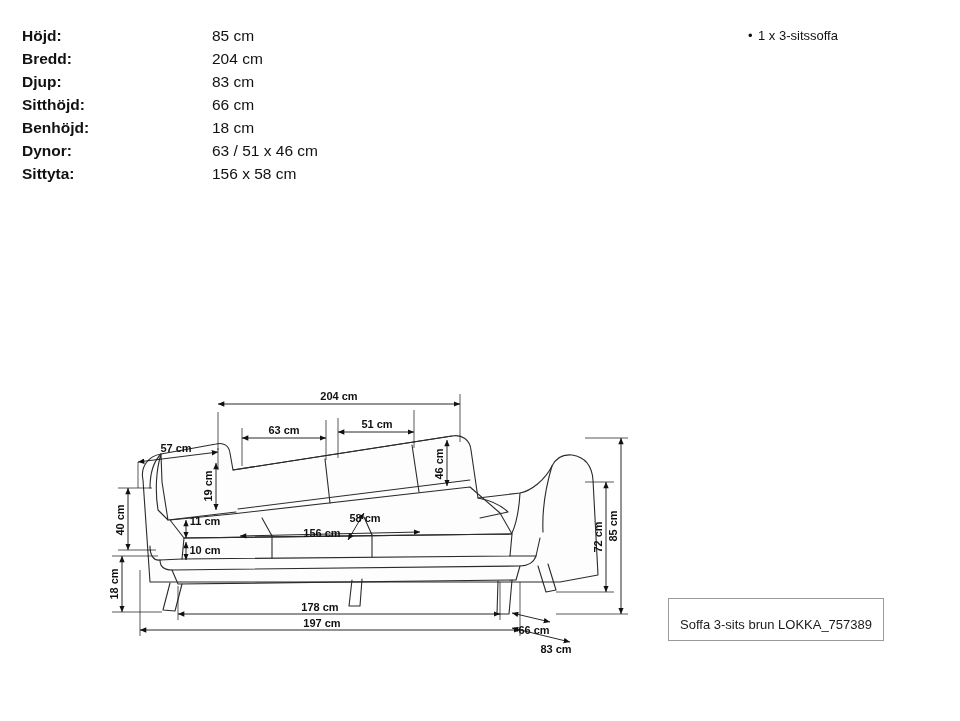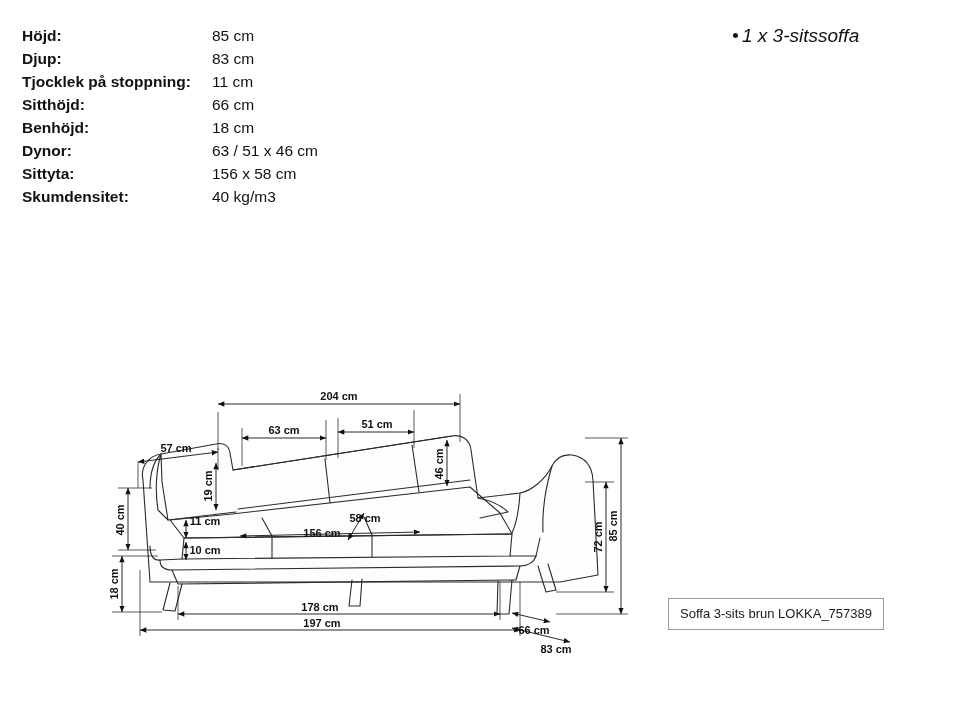--- a/index.html
+++ b/index.html
@@ -36,38 +36,37 @@
     min-width: 190px;
     margin-left: 16px;
   }
   .spec-value {
     font-weight: normal;
   }
 
   
   .contents {
     position: absolute;
-    left: 732px;
+    left: 748px;
     top: 26px;
-    font-size: 19px;
+    font-size: 13px;
     line-height: 20px;
-    font-style: italic;
   }
   .contents .bullet {
     display: inline-block;
     width: 10px;
   }
 
   
   .caption-box {
     position: absolute;
     left: 668px;
     top: 598px;
     border: 1px solid #9a9a9a;
-    padding: 7px 11px 8px 11px;
+    padding: 18px 11px 8px 11px;
     font-size: 13px;
     color: #1a1a1a;
     background: #ffffff;
     white-space: nowrap;
   }
 
   
   #drawing-wrap {
     position: absolute;
     left: 0;
@@ -104,46 +103,42 @@
 </head>
 <body>
 
 <table class="spec-table">
   <tbody>
     <tr>
       <td class="spec-label">Höjd:</td>
       <td class="spec-value">85 cm</td>
     </tr>
     <tr>
+      <td class="spec-label">Bredd:</td>
+      <td class="spec-value">204 cm</td>
+    </tr>
+    <tr>
       <td class="spec-label">Djup:</td>
       <td class="spec-value">83 cm</td>
     </tr>
     <tr>
-      <td class="spec-label">Tjocklek på stoppning:</td>
-      <td class="spec-value">11 cm</td>
-    </tr>
-    <tr>
       <td class="spec-label">Sitthöjd:</td>
       <td class="spec-value">66 cm</td>
     </tr>
     <tr>
       <td class="spec-label">Benhöjd:</td>
       <td class="spec-value">18 cm</td>
     </tr>
     <tr>
       <td class="spec-label">Dynor:</td>
       <td class="spec-value">63 / 51 x 46 cm</td>
     </tr>
     <tr>
       <td class="spec-label">Sittyta:</td>
       <td class="spec-value">156 x 58 cm</td>
-    </tr>
-    <tr>
-      <td class="spec-label">Skumdensitet:</td>
-      <td class="spec-value">40 kg/m3</td>
     </tr>
   </tbody>
 </table>
 
 <div class="contents">
   <span class="bullet">•</span><span>1 x 3-sitssoffa</span>
 </div>
 
 <div class="caption-box">
   <span>Soffa 3-sits brun LOKKA_757389</span>

